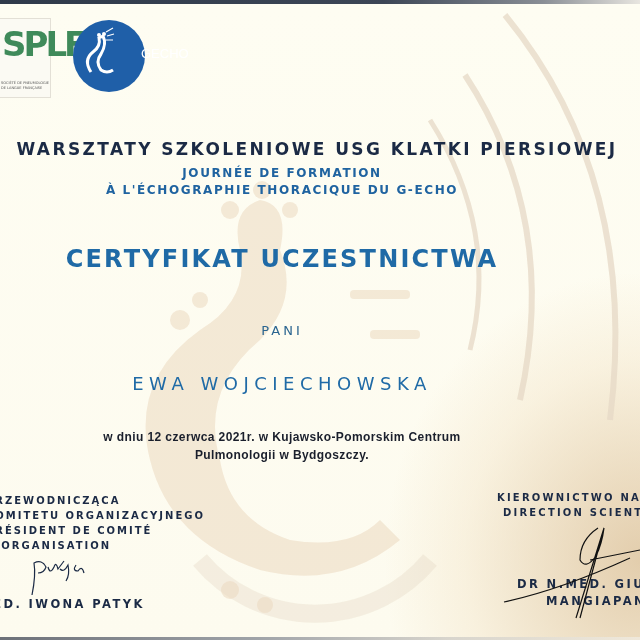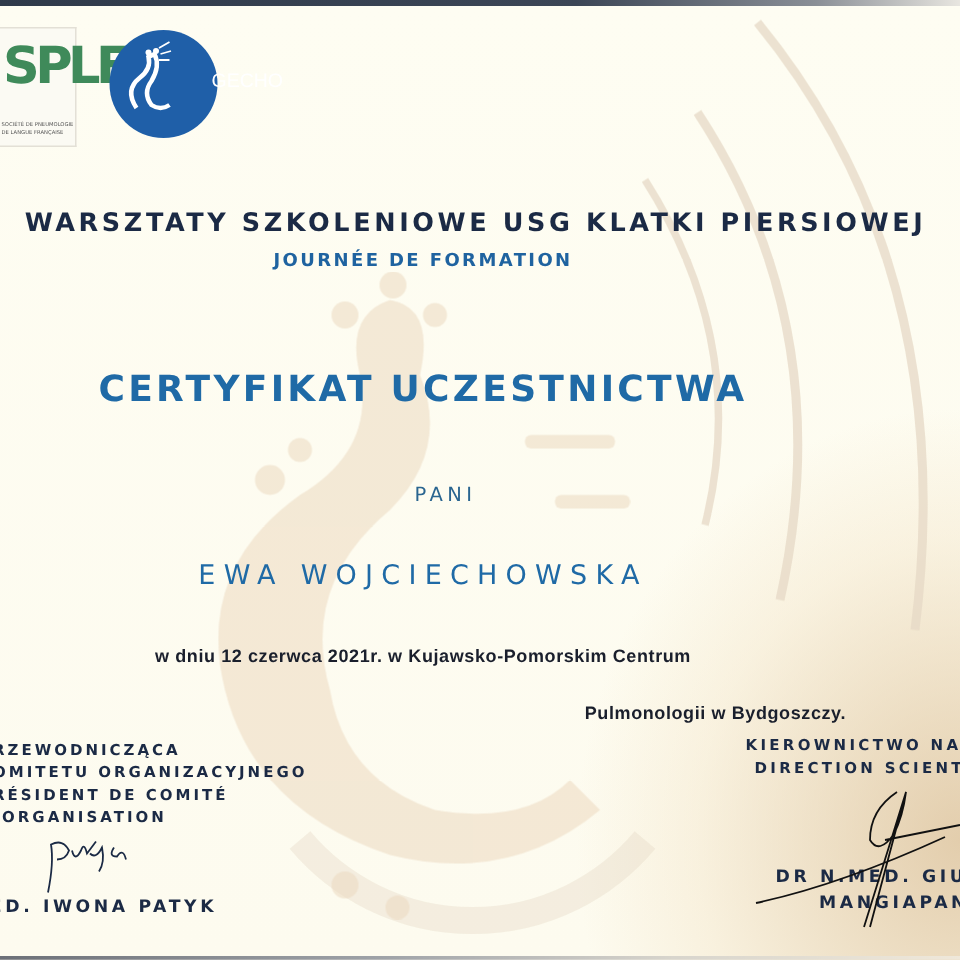--- a/index.html
+++ b/index.html
@@ -36,26 +36,26 @@
       font-family: "Liberation Sans", sans-serif; letter-spacing: 0px; margin-left: 42px; }
 
     
     .center { position: absolute; left: 0; width: 564px; text-align: center; white-space: nowrap; }
     .h-event { top: 139px; font-size: 17px; font-weight: bold; color: #1b2a45; letter-spacing: 2.4px;
       font-family: "DejaVu Sans", sans-serif; left: -28px; width: 690px; }
     .h-fr1 { top: 166px; font-size: 12px; color: #1f63a0; letter-spacing: 1.6px; font-weight: bold; }
     .h-fr2 { top: 183px; font-size: 12px; color: #1f63a0; letter-spacing: 1.6px; font-weight: bold; }
     .h-cert1 { top: 245px; font-size: 24px; color: #1f6aa6; font-weight: bold; letter-spacing: 2.2px; }
     .h-cert2 { top: 269px; font-size: 20px; color: #1f6aa6; font-weight: bold; letter-spacing: 2.2px; }
-    .h-pani { top: 323px; font-size: 13px; color: #2a6590; letter-spacing: 3px; padding-left: 15px; }
+    .h-pani { top: 323px; font-size: 13px; color: #2a6590; letter-spacing: 3px; }
     .h-name { top: 373px; font-size: 18px; color: #1f6aa6; letter-spacing: 5.5px; }
     .body-l { font-size: 12px; color: #1a1f2c; font-weight: bold; font-family: "Liberation Sans", sans-serif; letter-spacing: 0.4px; }
     .b1 { top: 412px; }
     .b2 { top: 430px; }
-    .b3 { top: 468px; text-align: right; }
+    .b3 { top: 448px; }
 
     .sig-left { position: absolute; left: -14px; top: 493px; font-size: 10px; color: #1b2a45;
       font-weight: bold; letter-spacing: 2px; line-height: 15px; white-space: nowrap; }
     .sig-left .name { position: absolute; top: 104px; left: 0; font-size: 11.5px; letter-spacing: 2.4px; }
     .sig-right { position: absolute; left: 497px; top: 490px; font-size: 10px; color: #1b2a45;
       font-weight: bold; letter-spacing: 2.2px; line-height: 15px; white-space: nowrap; }
     .sig-right .name1 { position: absolute; top: 87px; left: 20px; font-size: 11.5px; letter-spacing: 2.4px; }
     .sig-right .name2 { position: absolute; top: 104px; left: 49px; font-size: 11.5px; letter-spacing: 2.4px; }
     .signature { position: absolute; pointer-events: none; }
   </style>
@@ -97,20 +97,21 @@
       <path d="M18 52 Q10 40 20 32 Q28 26 26 18 L30 16 Q34 24 28 34 Q22 42 28 50 Q34 54 40 50" fill="none" stroke="#fff" stroke-width="3"></path>
       <circle cx="26" cy="15" r="2" fill="#fff"></circle>
         <circle cx="31" cy="14" r="2" fill="#fff"></circle>
       <path d="M33 12 L40 8 M34 16 L41 14 M33 20 L40 20" stroke="#fff" stroke-width="1.2"></path>
     </svg>
     <div class="gtext">GECHO</div>
   </div>
 
   <div class="center h-event">WARSZTATY SZKOLENIOWE USG KLATKI PIERSIOWEJ</div>
   <div class="center h-fr1">JOURNÉE DE FORMATION</div>
+  <div class="center h-fr2">À L'ÉCHOGRAPHIE THORACIQUE DU G-ECHO</div>
 
   <div class="center h-cert1">CERTYFIKAT UCZESTNICTWA</div>
 
   <div class="center h-pani">PANI</div>
   <div class="center h-name">EWA WOJCIECHOWSKA</div>
 
   <div class="center body-l b2">w dniu 12 czerwca 2021r. w Kujawsko-Pomorskim Centrum</div>
   <div class="center body-l b3">Pulmonologii w Bydgoszczy.</div>
 
   <div class="sig-left">

